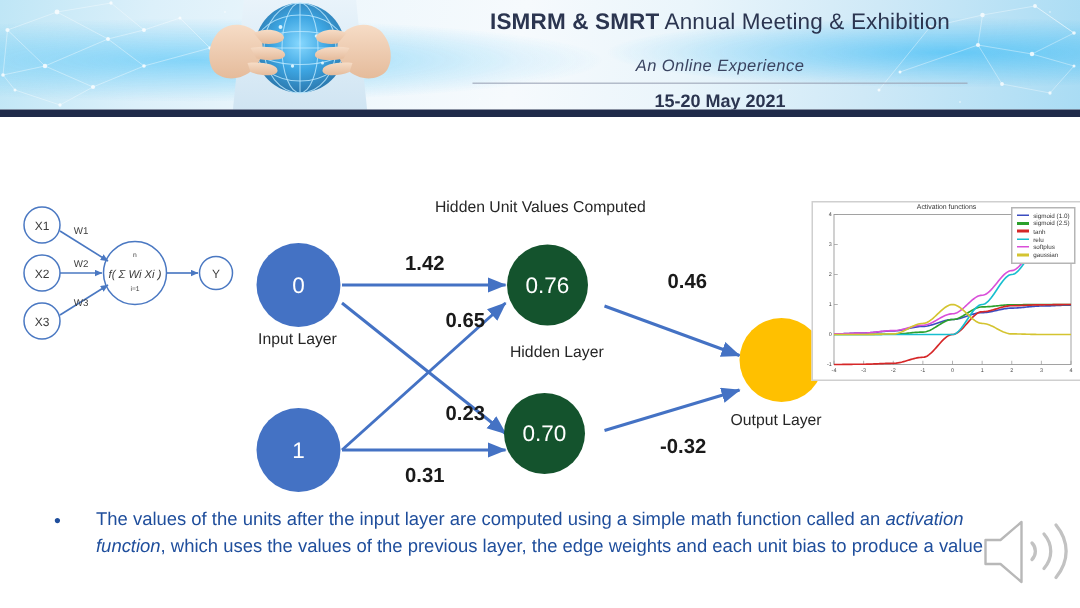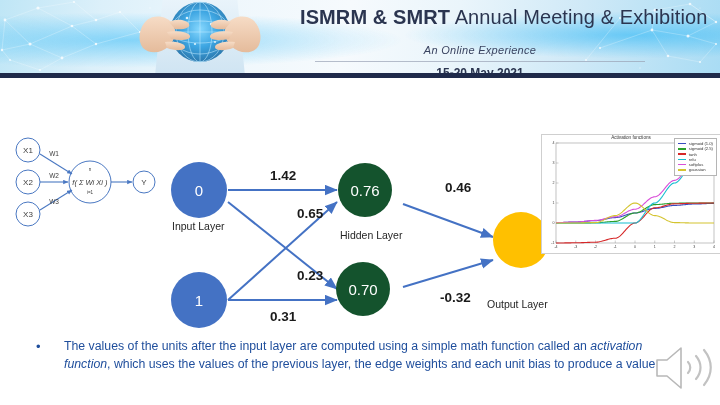--- a/index.html
+++ b/index.html
@@ -38,21 +38,21 @@
     width: 190px; height: 80px;
   }
   .banner-text {
     position: absolute;
     left: 300px; top: 6px;
     width: 360px;
     text-align: center;
     z-index: 6;
   }
   .banner-line1 {
-    font-size: 20px;
+    font-size: 15px;
     color: #2b3550;
     letter-spacing: .1px;
     white-space: nowrap;
   }
   .banner-line1 b { font-weight: 700; }
   .banner-line1 span.reg { font-weight: 400; }
   .banner-line2 {
     font-size: 11px;
     font-style: italic;
     color: #3a4461;
@@ -374,20 +374,21 @@
       <g stroke="#4472c4" stroke-width="2" fill="none" marker-end="url(#nArrow)">
         <line x1="68" y1="58" x2="177" y2="58"></line>
         <line x1="68" y1="168" x2="177" y2="70"></line>
         <line x1="68" y1="70" x2="177" y2="157"></line>
         <line x1="68" y1="168" x2="177" y2="168"></line>
         <line x1="243" y1="72" x2="333" y2="105"></line>
         <line x1="243" y1="155" x2="333" y2="128"></line>
       </g>
     </svg>
 
+    <div class="net-label" style="left:130px;top:0px;">Hidden Unit Values Computed</div>
 
     <div class="node blue" style="left:11px;top:30px;width:56px;height:56px;">
       <span>0</span>
     </div>
     <div class="node blue" style="left:11px;top:140px;width:56px;height:56px;">
       <span>1</span>
     </div>
 
     <div class="node gray" style="left:178px;top:31px;width:54px;height:54px;">
       <span>0.76</span>
@@ -402,21 +403,21 @@
 
     <div class="weight" style="left:110px;top:36px;">1.42</div>
     <div class="weight" style="left:137px;top:74px;">0.65</div>
     <div class="weight" style="left:137px;top:136px;">0.23</div>
     <div class="weight" style="left:110px;top:177px;">0.31</div>
     <div class="weight" style="left:285px;top:48px;">0.46</div>
     <div class="weight" style="left:280px;top:158px;">-0.32</div>
 
     <div class="net-label" style="left:12px;top:88px;">Input Layer</div>
     <div class="net-label" style="left:180px;top:97px;">Hidden Layer</div>
-    <div class="net-label" style="left:327px;top:142px;margin-top:24px;">Output Layer</div>
+    <div class="net-label" style="left:327px;top:142px;">Output Layer</div>
   </div>
 
   <div class="actplot">
     <div class="actplot-title">Activation functions</div>
     <svg id="act-svg" width="178" height="118" viewBox="0 0 178 118">
         <rect x="14" y="8" width="158" height="100" fill="none" stroke="#999" stroke-width="0.6"></rect>
         <line x1="14" y1="108" x2="14" y2="105.5" stroke="#999" stroke-width="0.5"></line>
         <text x="14" y="113" text-anchor="middle" font-size="3.6" fill="#444" font-family="&quot;Liberation Sans&quot;,sans-serif">-4</text>
         <line x1="33.75" y1="108" x2="33.75" y2="105.5" stroke="#999" stroke-width="0.5"></line>
         <text x="33.75" y="113" text-anchor="middle" font-size="3.6" fill="#444" font-family="&quot;Liberation Sans&quot;,sans-serif">-3</text>

